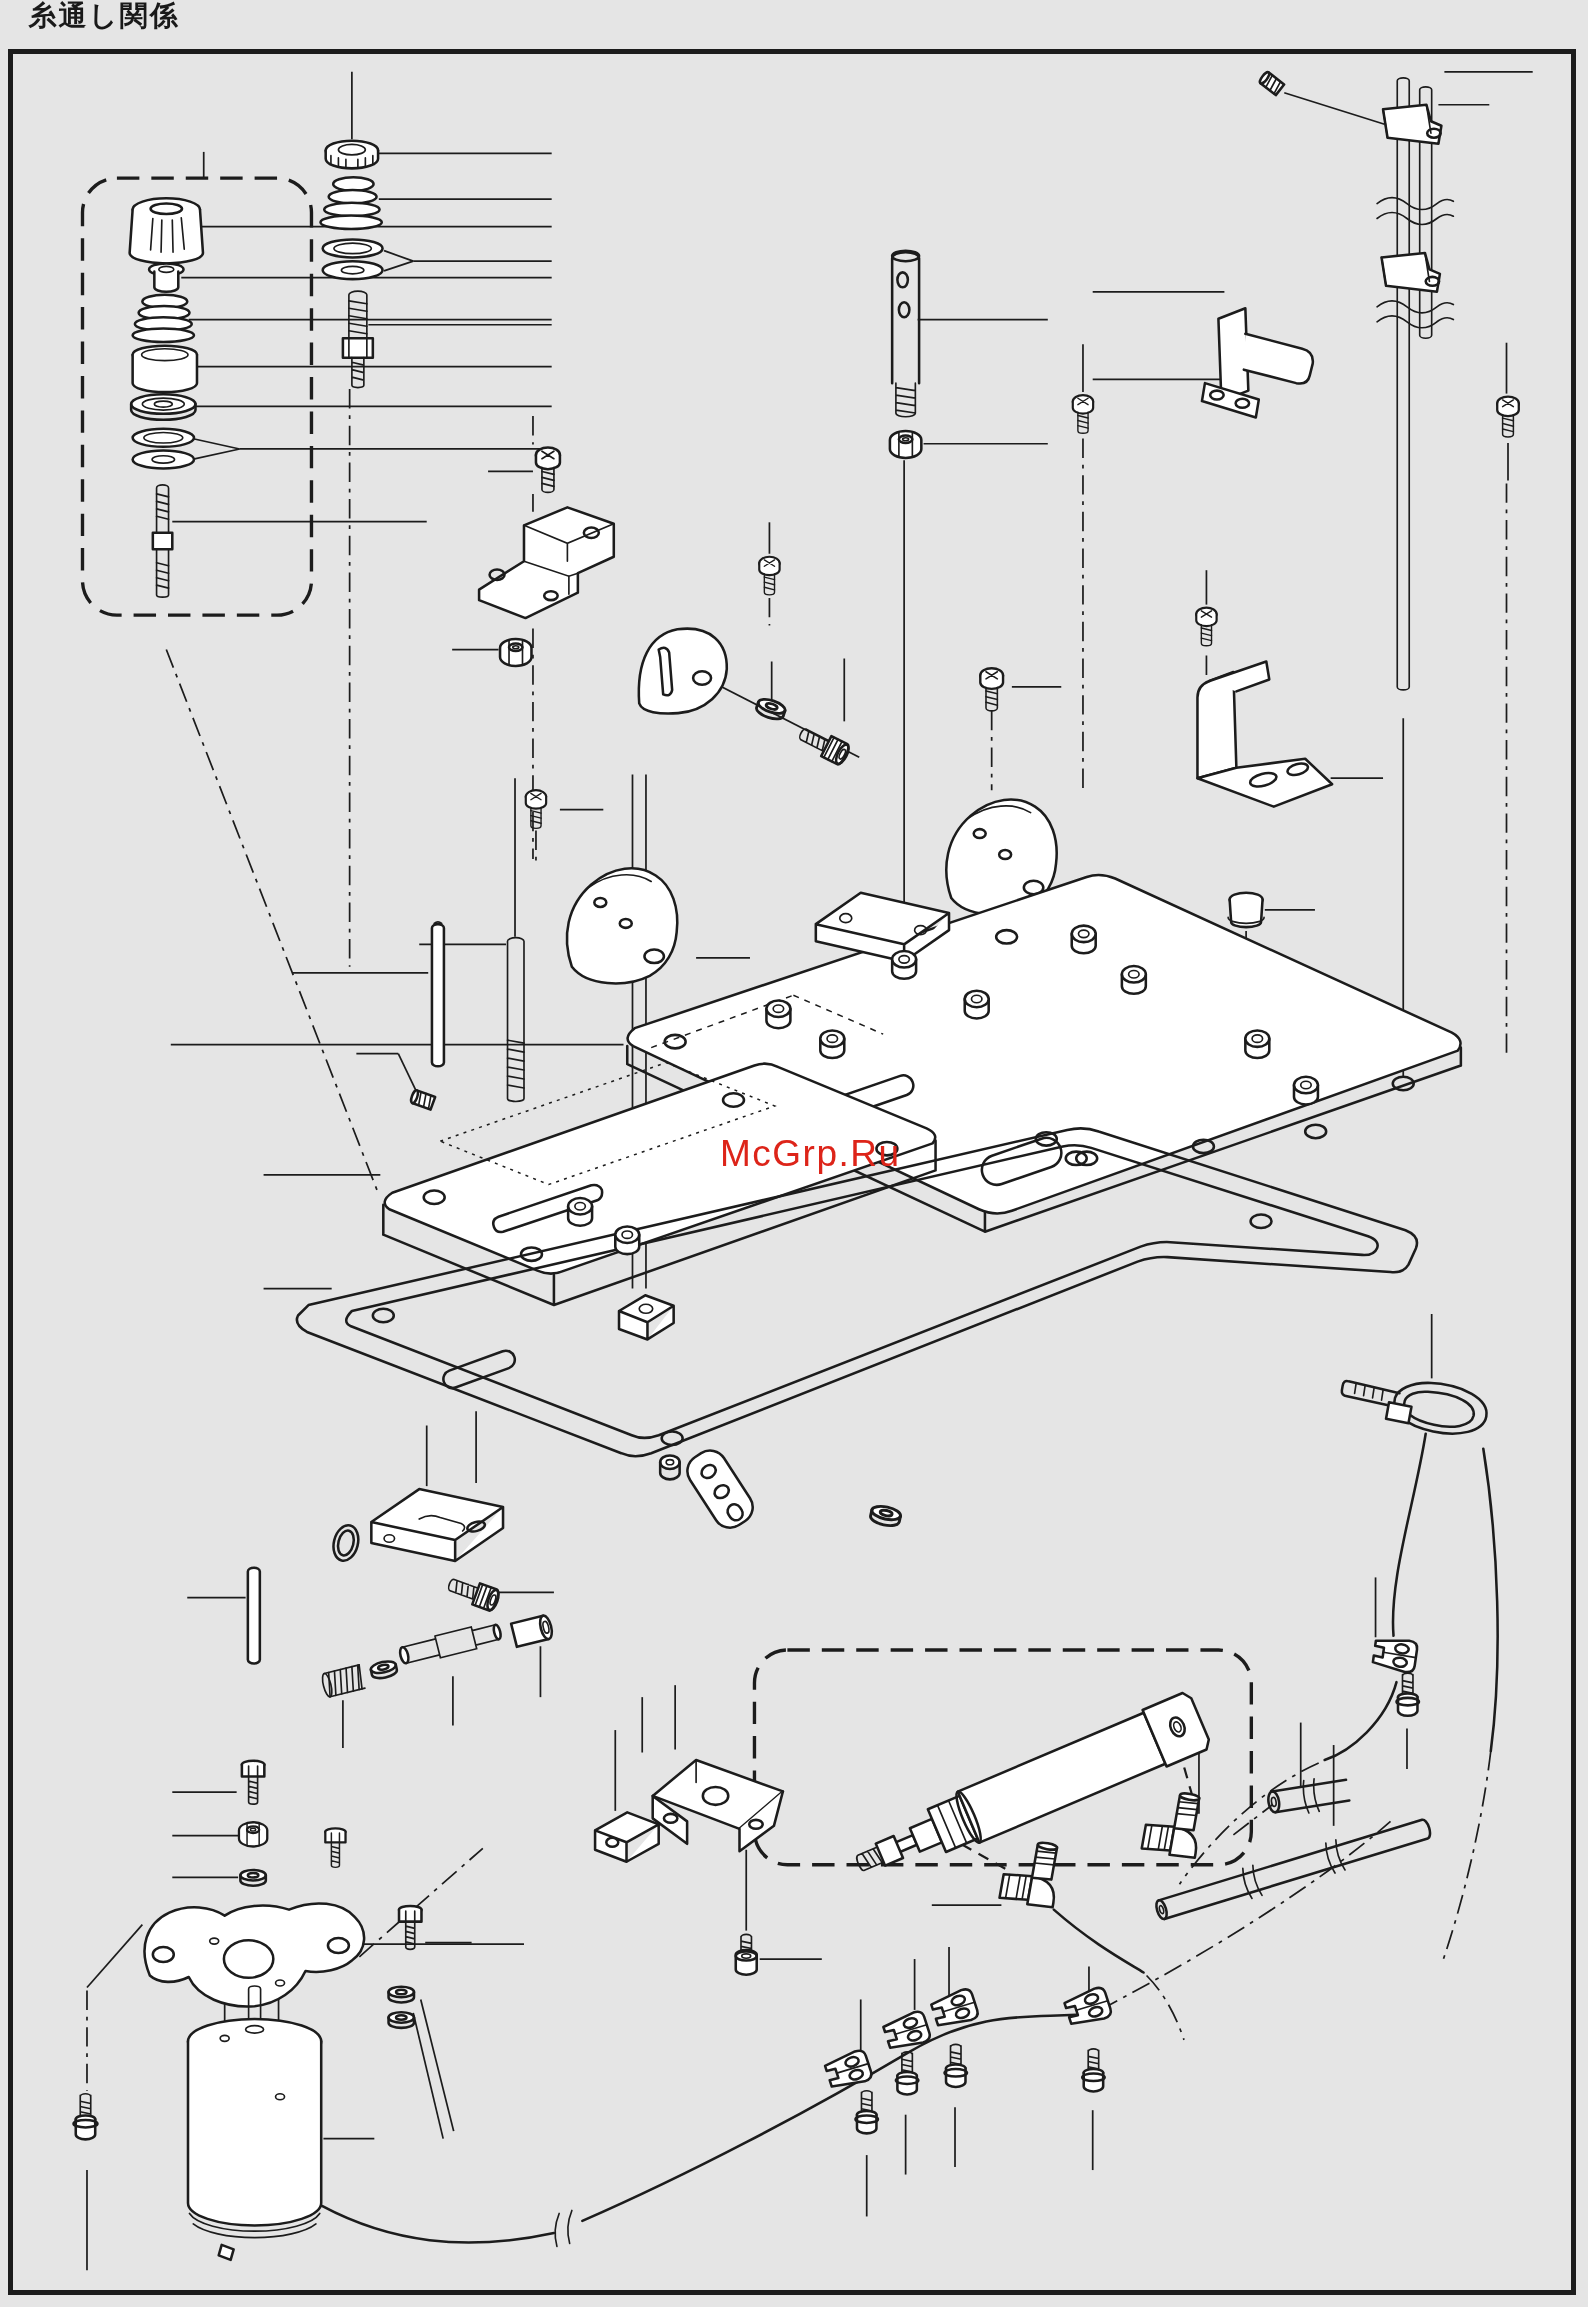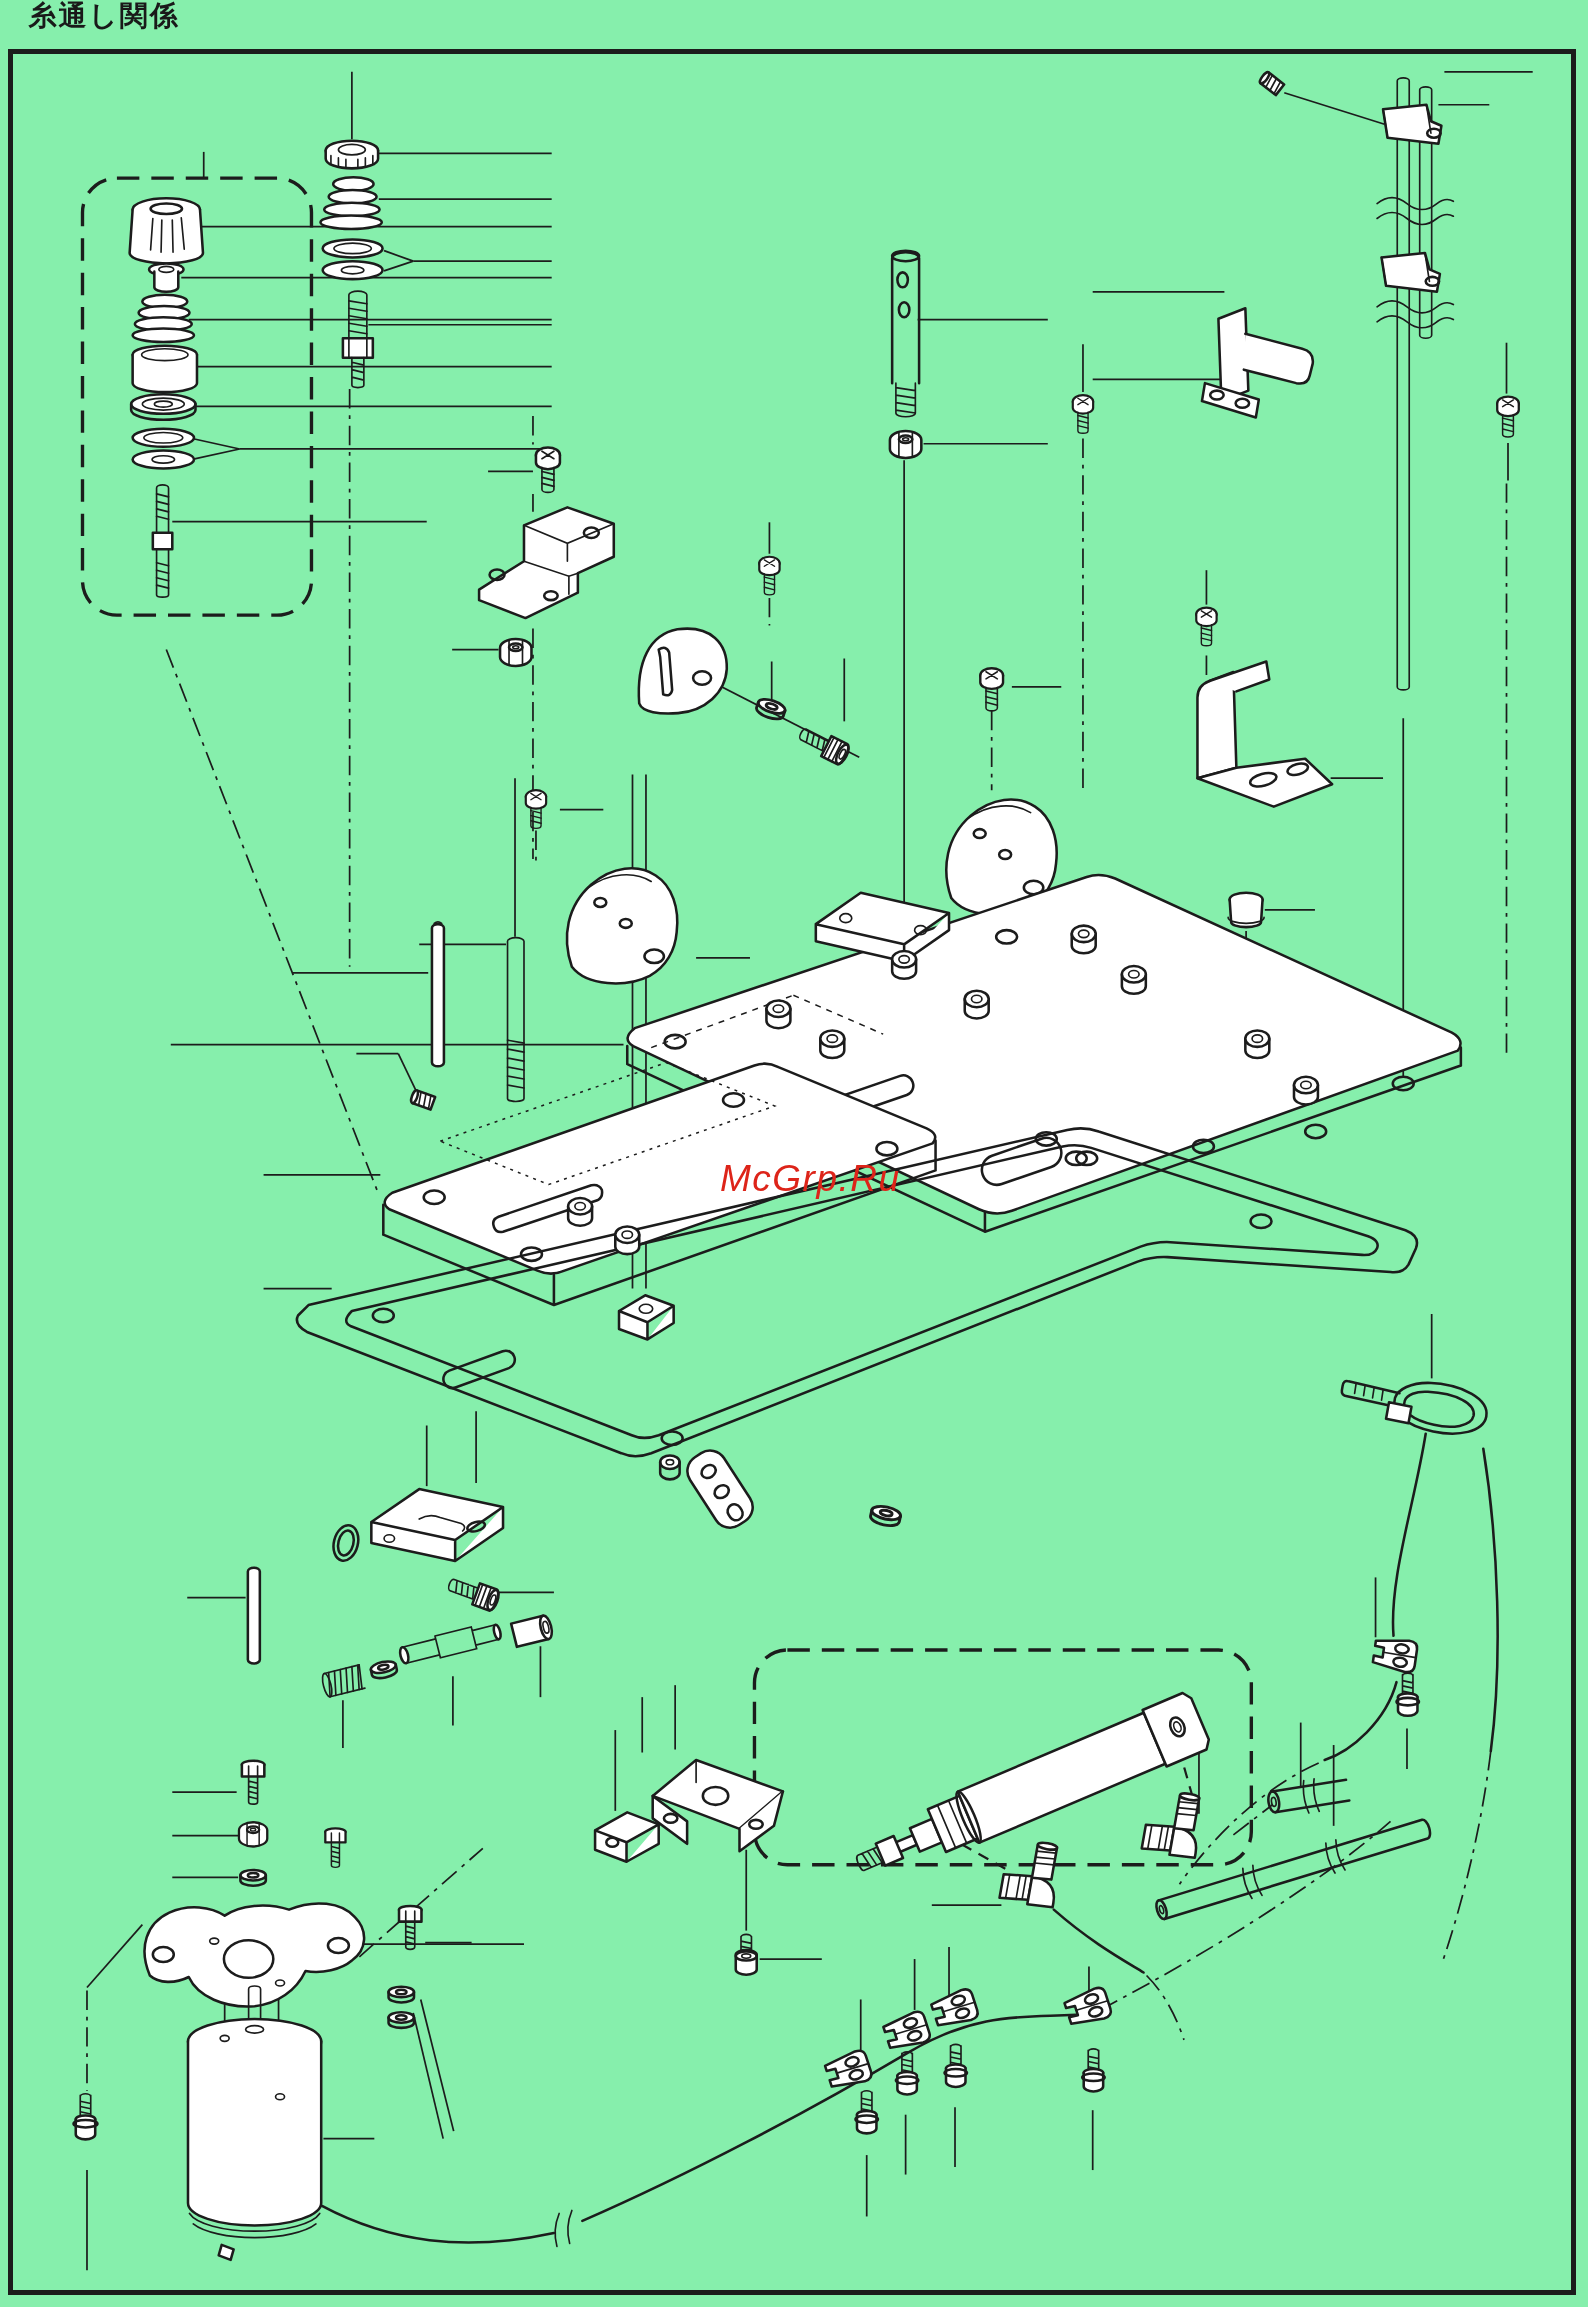--- a/index.html
+++ b/index.html
@@ -1,20 +1,20 @@
 <!DOCTYPE html>
 <html style="font-size:12px"><head>
 <meta charset="utf-8">
 <style>
   html,body{margin:0;padding:0;background:#fff;}
   body{width:1589px;height:2307px;position:relative;font-family:"Liberation Sans","DejaVu Sans",sans-serif;}
-  .page{position:absolute;inset:0;background:#86efac;overflow:hidden;}
+  .page{position:absolute;inset:0;background:#e5e5e5;overflow:hidden;}
   .title{position:absolute;left:28.4px;top:-3px;font-size:28px;font-weight:bold;color:#191919;letter-spacing:2.2px;}
   .frame{position:absolute;left:7.5px;top:49px;width:1568px;height:2246px;border:5.2px solid #1c1c1c;box-sizing:border-box;}
-  .watermark{position:absolute;left:720px;top:1158px;font-size:37px;font-style:italic;font-weight:500;letter-spacing:1.5px;white-space:nowrap;}
+  .watermark{position:absolute;left:720px;top:1133px;font-size:37px;font-weight:500;letter-spacing:1.5px;white-space:nowrap;}
   svg{position:absolute;left:0;top:0;}
   .ln{stroke:#1c1c1c;stroke-width:2.3;fill:none;}
   .ln.d{stroke-dasharray:26 9 5 9;}
   .ln.dash{stroke-dasharray:15 11;stroke-width:3;}
   .p{stroke:#1c1c1c;stroke-width:3.4;fill:#fff;stroke-linejoin:round;stroke-linecap:round;}
   .pn{stroke:#1c1c1c;stroke-width:3.4;fill:none;stroke-linejoin:round;stroke-linecap:round;}
   .pt{stroke:#1c1c1c;stroke-width:2.2;fill:none;stroke-linecap:round;}
   .box{stroke:#1c1c1c;stroke-width:4.5;fill:none;stroke-dasharray:30 16;}
 </style>
 </head>

